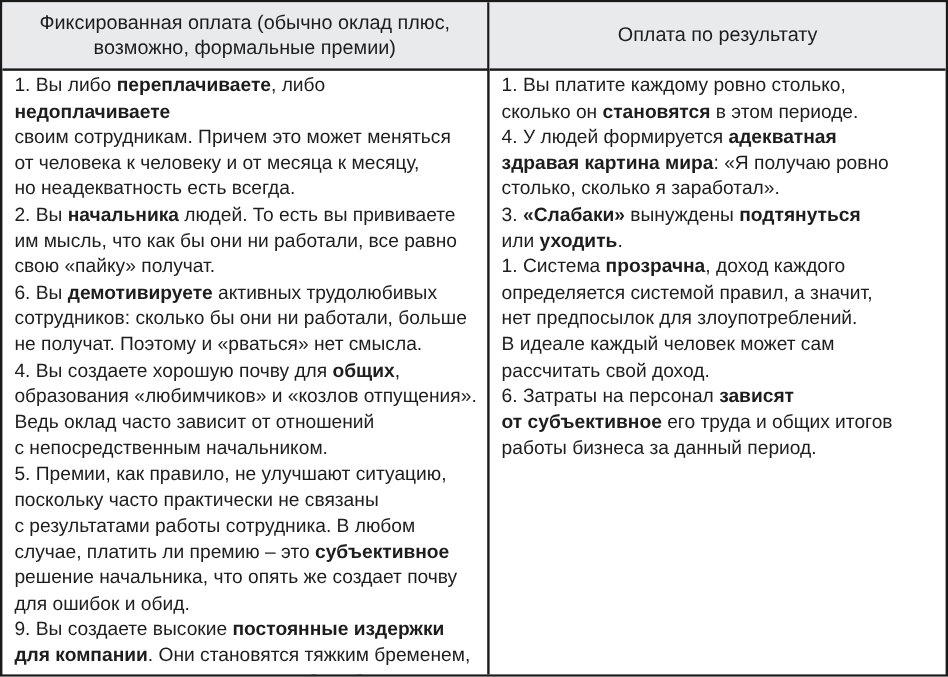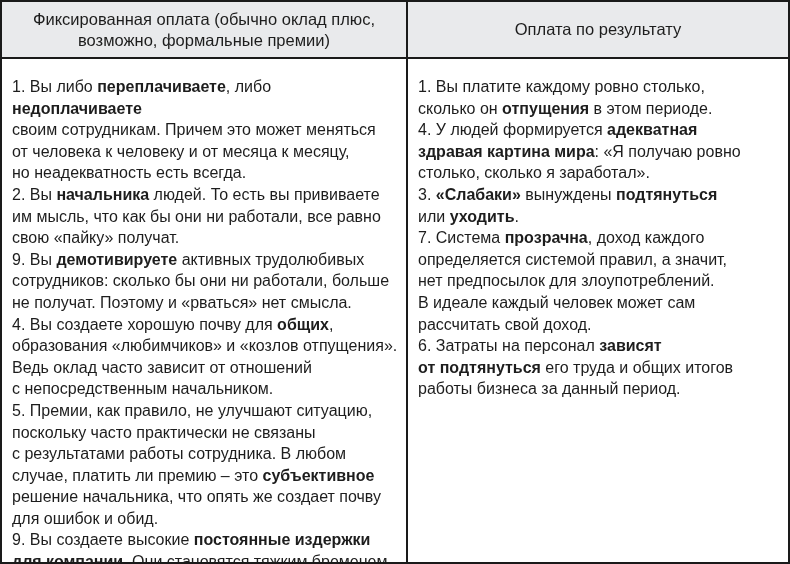--- a/index.html
+++ b/index.html
@@ -34,21 +34,21 @@
     align-items: center;
     justify-content: center;
     text-align: center;
     white-space: pre-line;
     padding: 3px 8px;
     font-size: 16.5px;
     line-height: 21px;
   }
   .body-cell {
     box-sizing: border-box;
-    padding: 17px 8px 0 10px;
+    padding: 2px 8px 0 10px;
     overflow: hidden;
     white-space: pre-wrap;
   }
   .col-left {
     border-right: 2px solid #1a1a1a;
   }
   .item {
     margin: 0;
   }
   .b {
@@ -60,37 +60,37 @@
 
 <div class="cmp-table">
   <div class="header-cell col-left">Фиксированная оплата (обычно оклад плюс,
 возможно, формальные премии)</div>
   <div class="header-cell">Оплата по результату</div>
   <div class="body-cell col-left"><p class="item"><span>1. Вы либо </span><span class="b">переплачиваете</span><span>, либо </span><span class="b">недоплачиваете</span><span>
 своим сотрудникам. Причем это может меняться
 от человека к человеку и от месяца к месяцу,
 но неадекватность есть всегда.</span></p><p class="item"><span>2. Вы </span><span class="b">начальника</span><span> людей. То есть вы прививаете
 им мысль, что как бы они ни работали, все равно
-свою «пайку» получат.</span></p><p class="item"><span>9. Вы </span><span class="b">демотивируете</span><span> активных трудолюбивых
+свою «пайку» получат.</span></p><p class="item"><span>6. Вы </span><span class="b">демотивируете</span><span> активных трудолюбивых
 сотрудников: сколько бы они ни работали, больше
 не получат. Поэтому и «рваться» нет смысла.</span></p><p class="item"><span>4. Вы создаете хорошую почву для </span><span class="b">общих</span><span>,
 образования «любимчиков» и «козлов отпущения».
 Ведь оклад часто зависит от отношений
 с непосредственным начальником.</span></p><p class="item"><span>5. Премии, как правило, не улучшают ситуацию,
 поскольку часто практически не связаны
 с результатами работы сотрудника. В любом
 случае, платить ли премию – это </span><span class="b">субъективное</span><span>
 решение начальника, что опять же создает почву
 для ошибок и обид.</span></p><p class="item"><span>9. Вы создаете высокие </span><span class="b">постоянные издержки</span><span>
 </span><span class="b">для компании</span><span>. Они становятся тяжким бременем,
 а в трудные периоды могут и сгубить бизнес.</span></p></div>
   <div class="body-cell"><p class="item"><span>1. Вы платите каждому ровно столько,
-сколько он </span><span class="b">отпущения</span><span> в этом периоде.</span></p><p class="item"><span>4. У людей формируется </span><span class="b">адекватная</span><span>
+сколько он </span><span class="b">становятся</span><span> в этом периоде.</span></p><p class="item"><span>4. У людей формируется </span><span class="b">адекватная</span><span>
 </span><span class="b">здравая картина мира</span><span>: «Я получаю ровно
 столько, сколько я заработал».</span></p><p class="item"><span>3. </span><span class="b">«Слабаки»</span><span> вынуждены </span><span class="b">подтянуться</span><span>
-или </span><span class="b">уходить</span><span>.</span></p><p class="item"><span>7. Система </span><span class="b">прозрачна</span><span>, доход каждого
+или </span><span class="b">уходить</span><span>.</span></p><p class="item"><span>1. Система </span><span class="b">прозрачна</span><span>, доход каждого
 определяется системой правил, а значит,
 нет предпосылок для злоупотреблений.
 В идеале каждый человек может сам
 рассчитать свой доход.</span></p><p class="item"><span>6. Затраты на персонал </span><span class="b">зависят</span><span>
-</span><span class="b">от подтянуться</span><span> его труда и общих итогов
+</span><span class="b">от субъективное</span><span> его труда и общих итогов
 работы бизнеса за данный период.</span></p></div>
 </div>
 
 </body></html>

